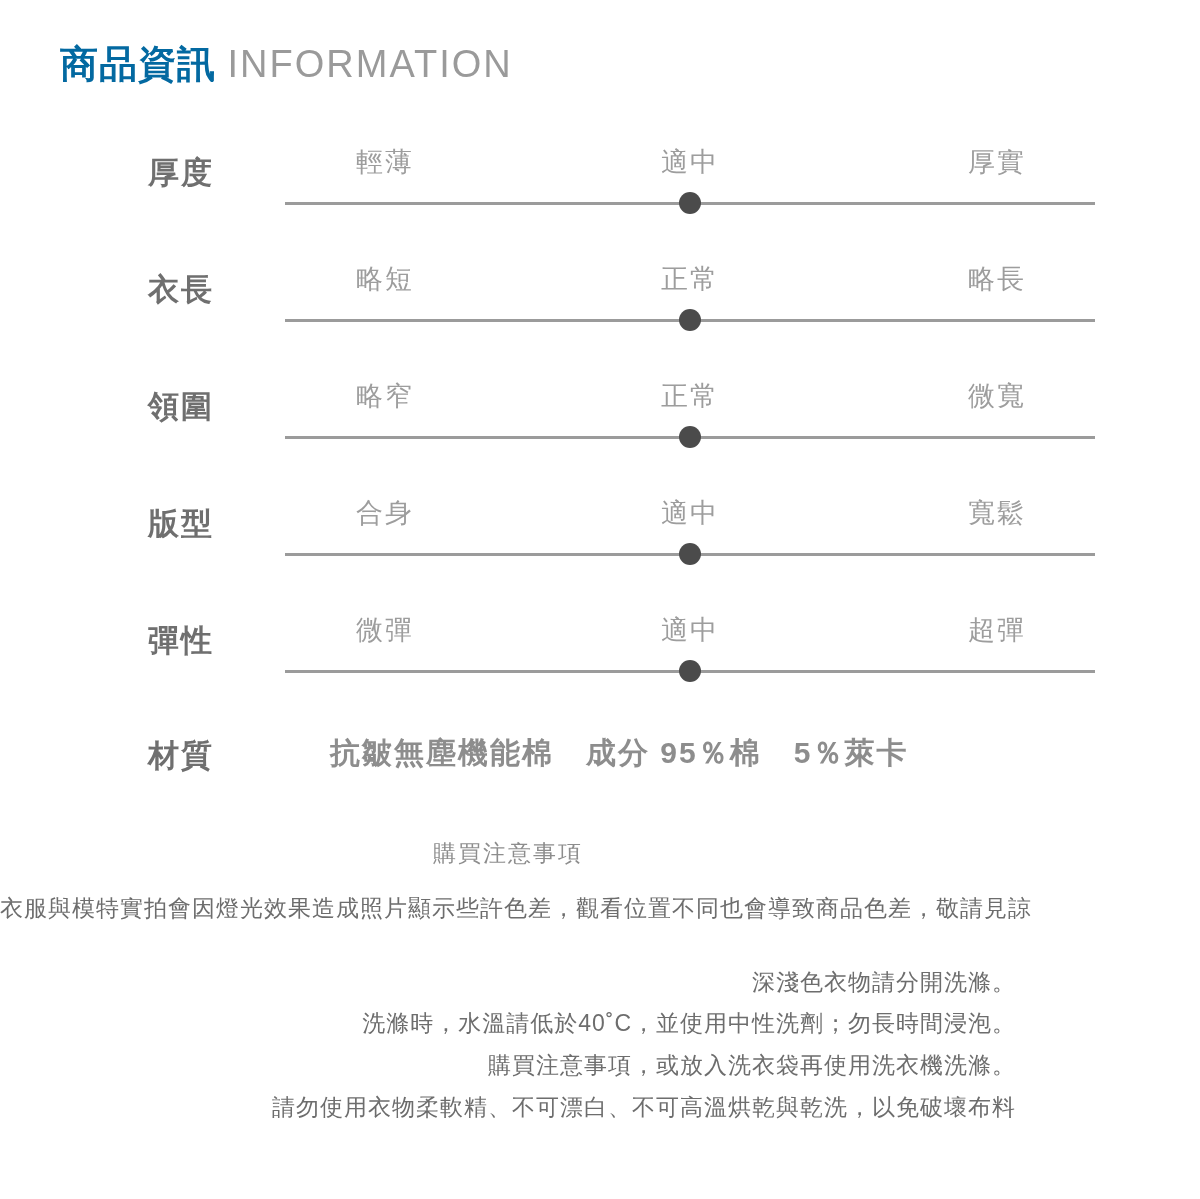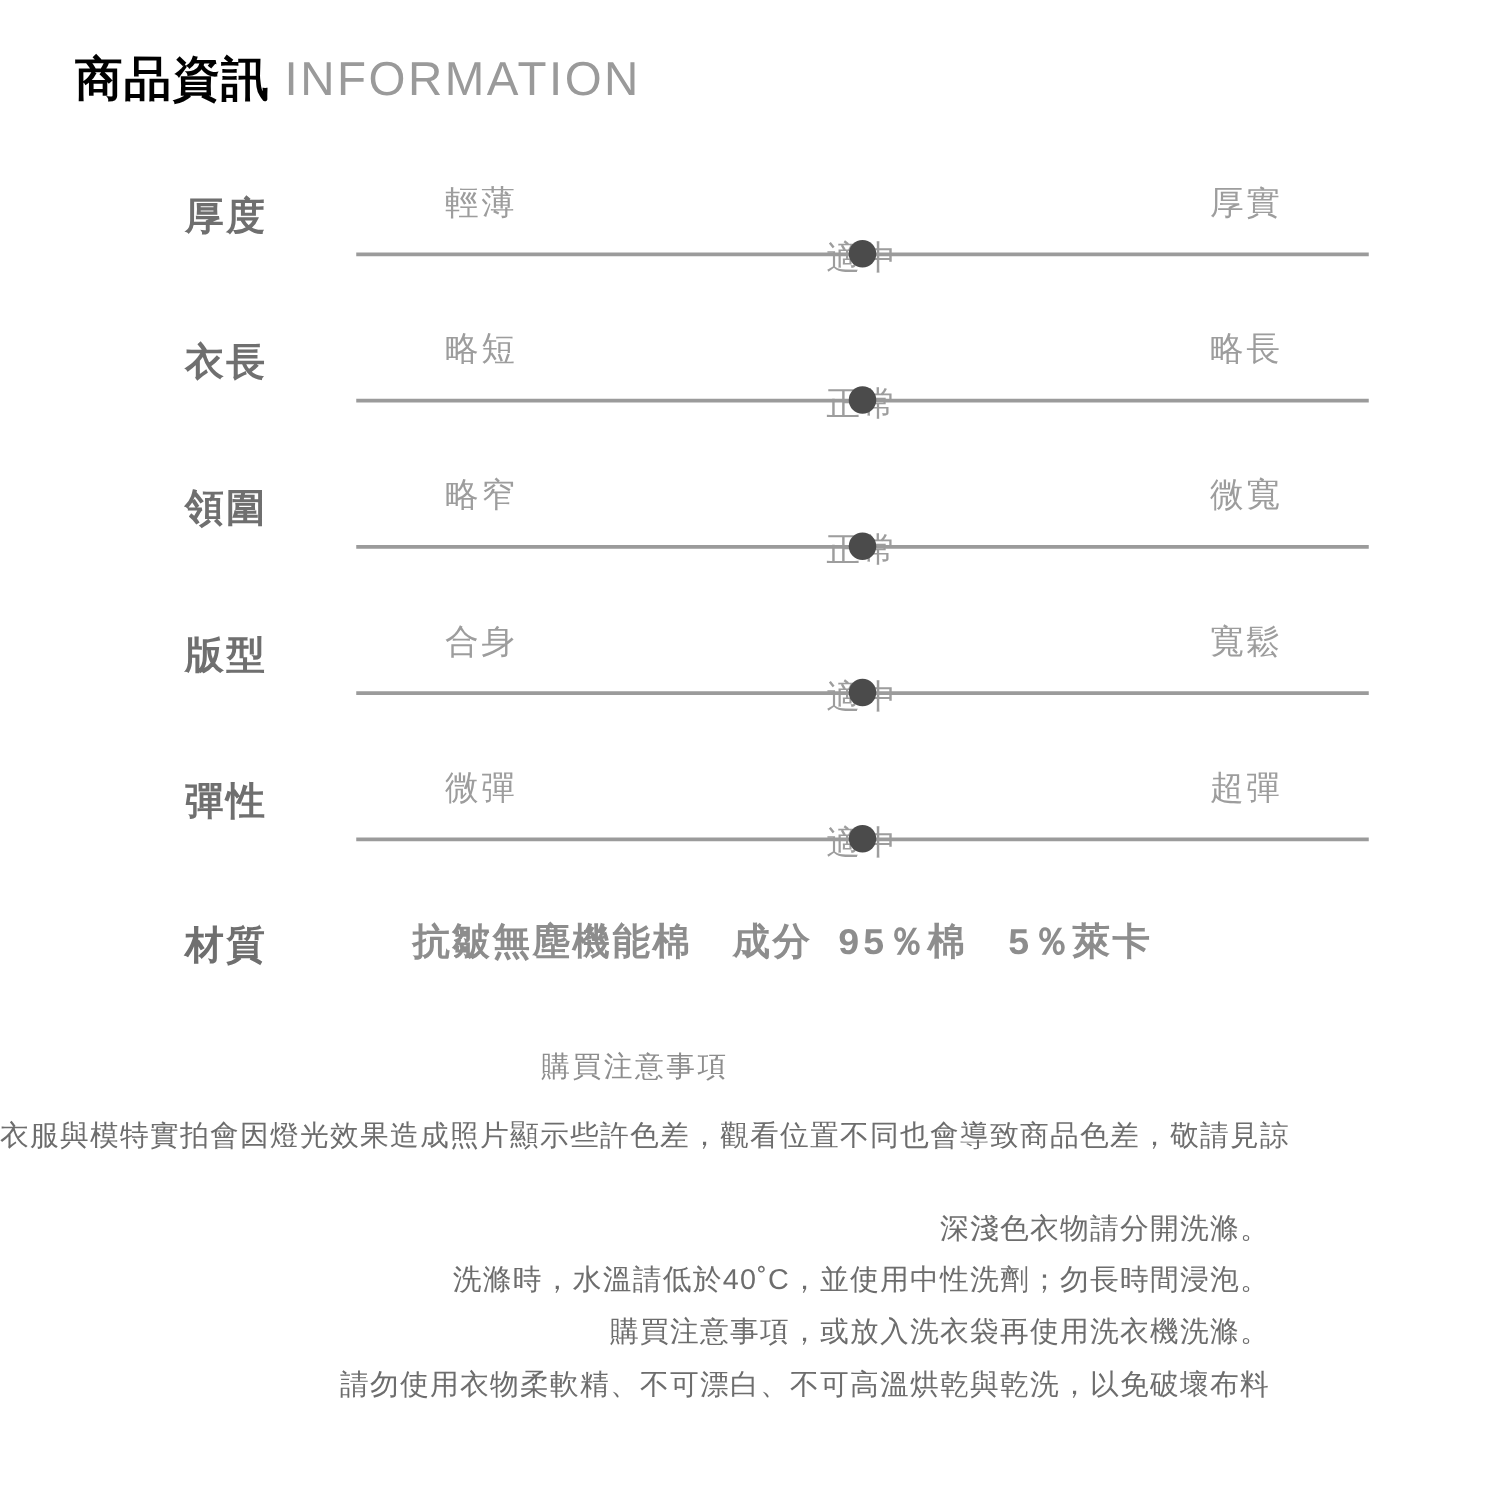--- a/index.html
+++ b/index.html
@@ -28,35 +28,34 @@
     left: 60px;
     top: 42px;
     font-size: 38px;
     line-height: 1.2;
     color: #8a8a8a;
     letter-spacing: 1px;
     white-space: nowrap;
   }
   .header .zh {
     font-weight: bold;
-    color: #000000;
+    color: #0369a1;
   }
   .header .en {
     font-weight: normal;
     color: #9a9a9a;
     letter-spacing: 2px;
   }
 
   
   .specs {
     position: absolute;
     left: 0;
     top: 130px;
     width: 952px;
-    font-family: Liberation Mono, monospace;
   }
   .spec-row {
     position: relative;
     height: 117px;
   }
   .spec-label {
     position: absolute;
     left: 148px;
     top: 22px;
     width: 130px;
@@ -80,21 +79,21 @@
   .scale-label {
     position: absolute;
     top: 14px;
     font-size: 27px;
     color: #9d9d9d;
     letter-spacing: 2px;
     white-space: nowrap;
     transform: translateX(-50%);
   }
   .scale-label.pos-0 { left: 100px; }
-  .scale-label.pos-1 { left: 405px; margin-top: 44px; }
+  .scale-label.pos-1 { left: 405px; }
   .scale-label.pos-2 { left: 712px; }
 
   .scale-track {
     position: absolute;
     left: 0;
     top: 72px;
     width: 810px;
     height: 3px;
     background: #9b9b9b;
   }

